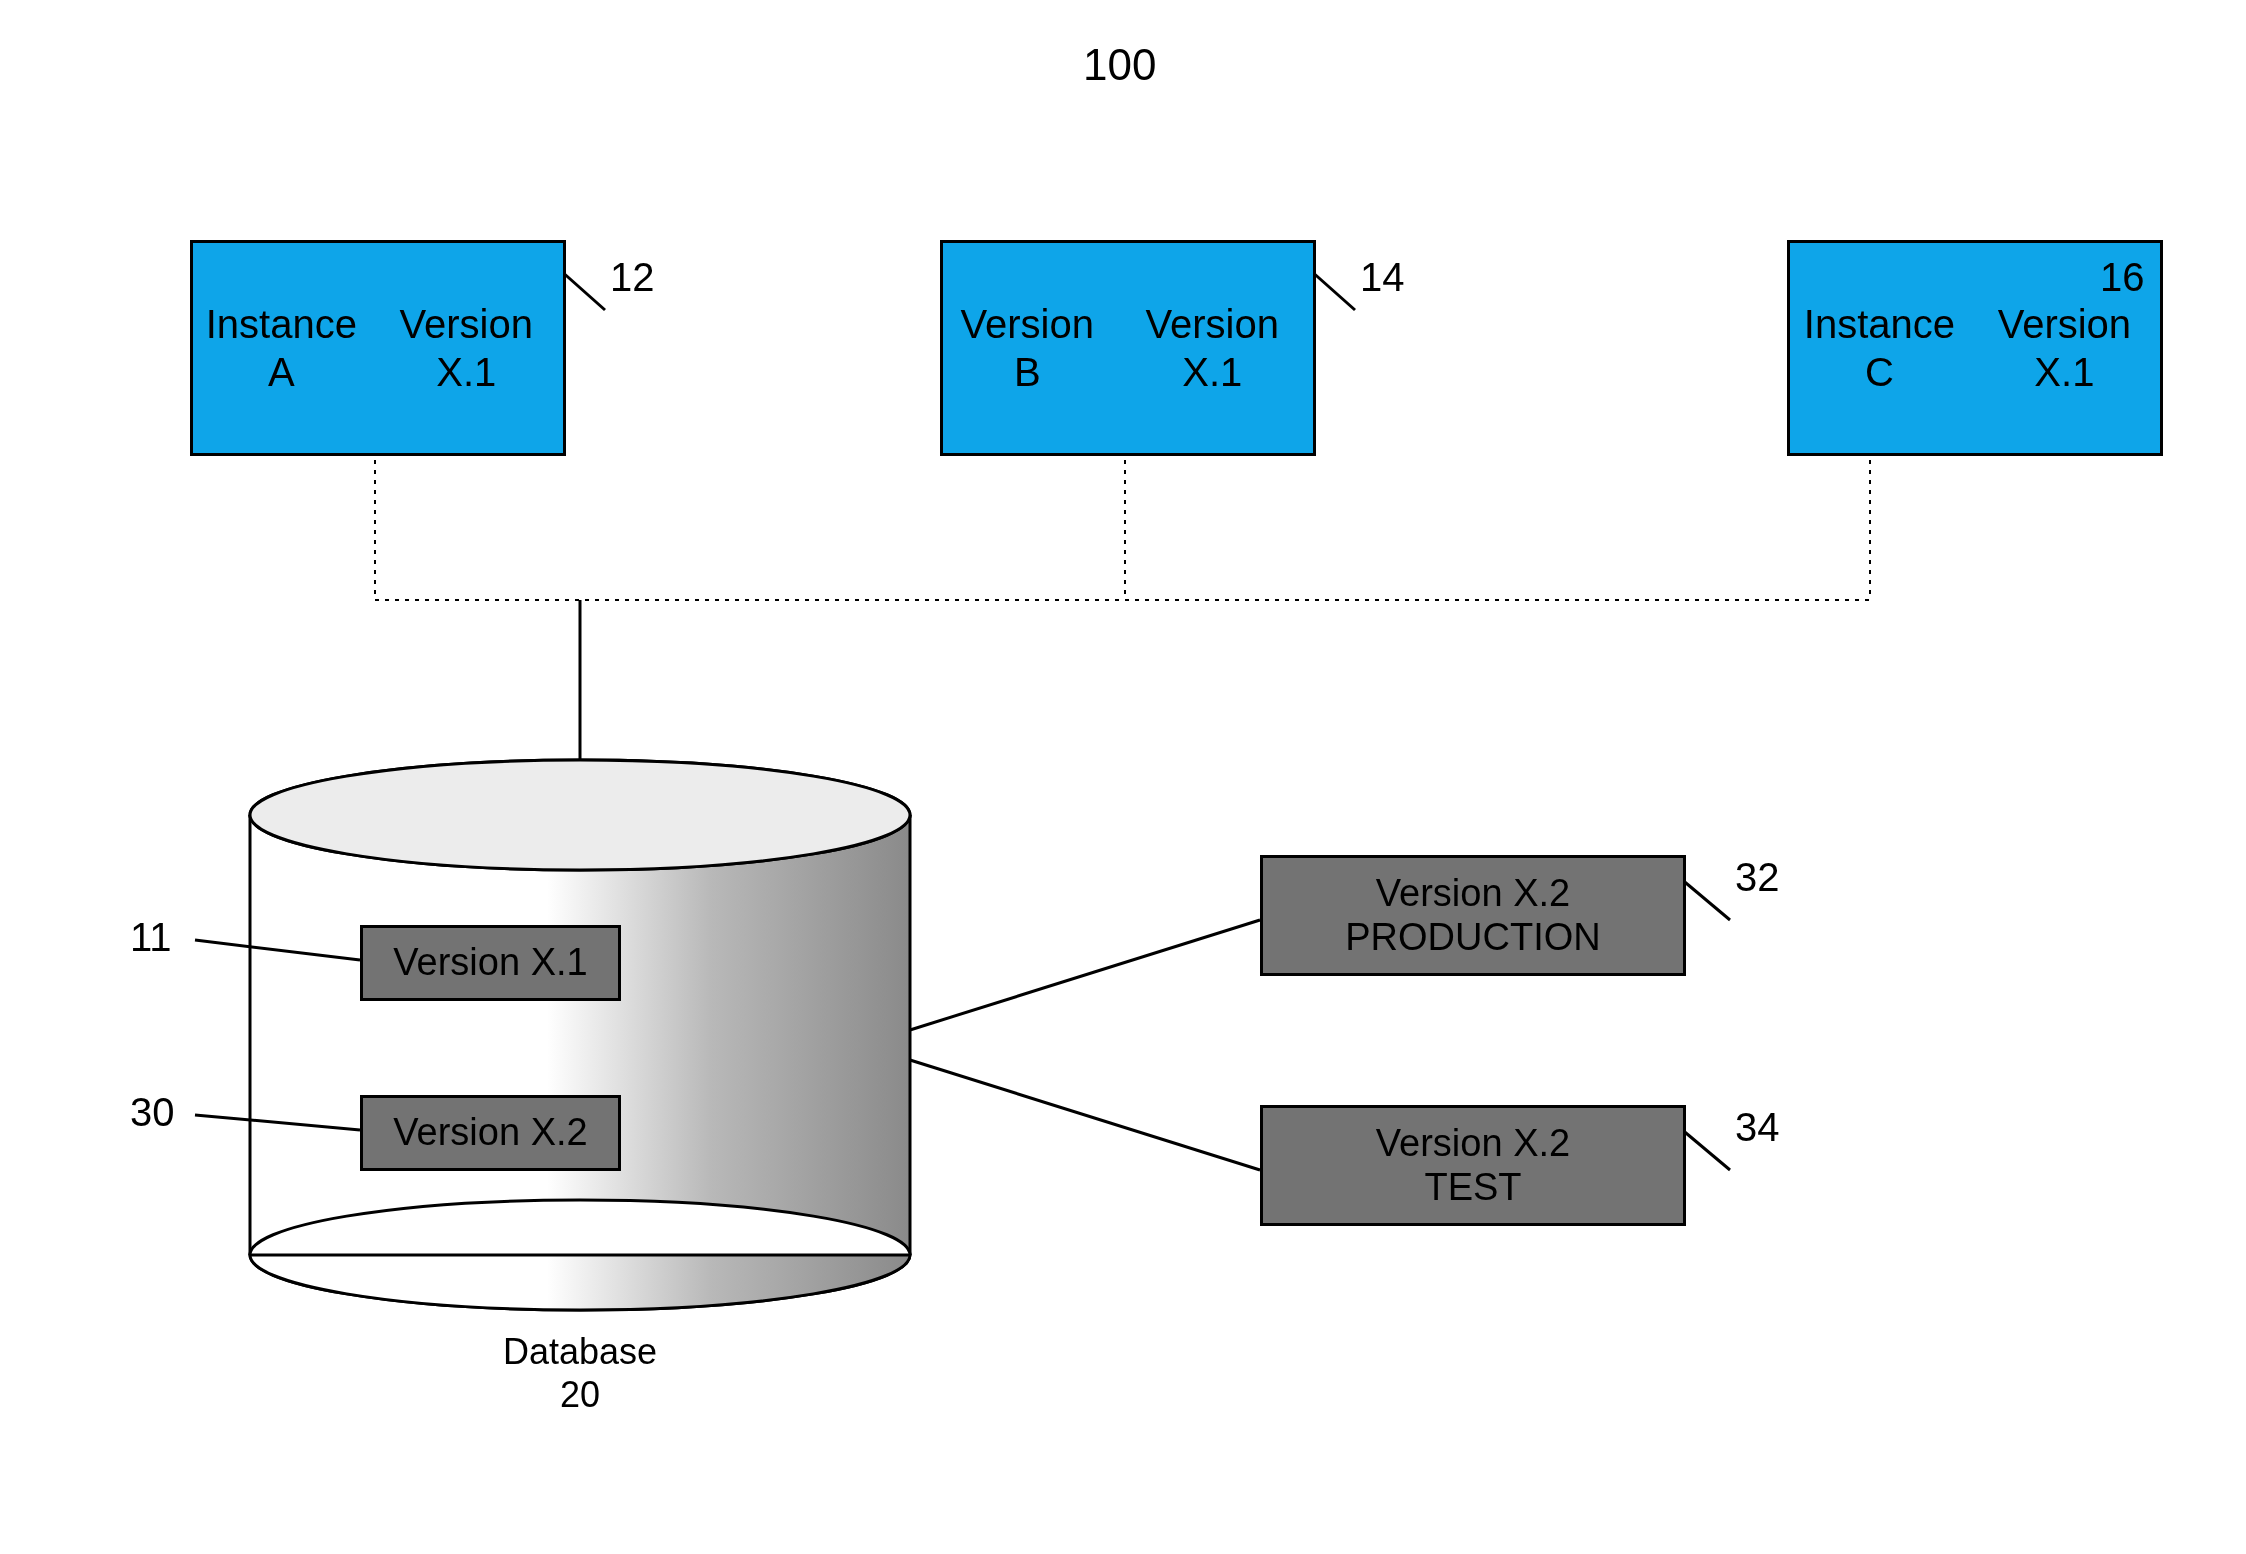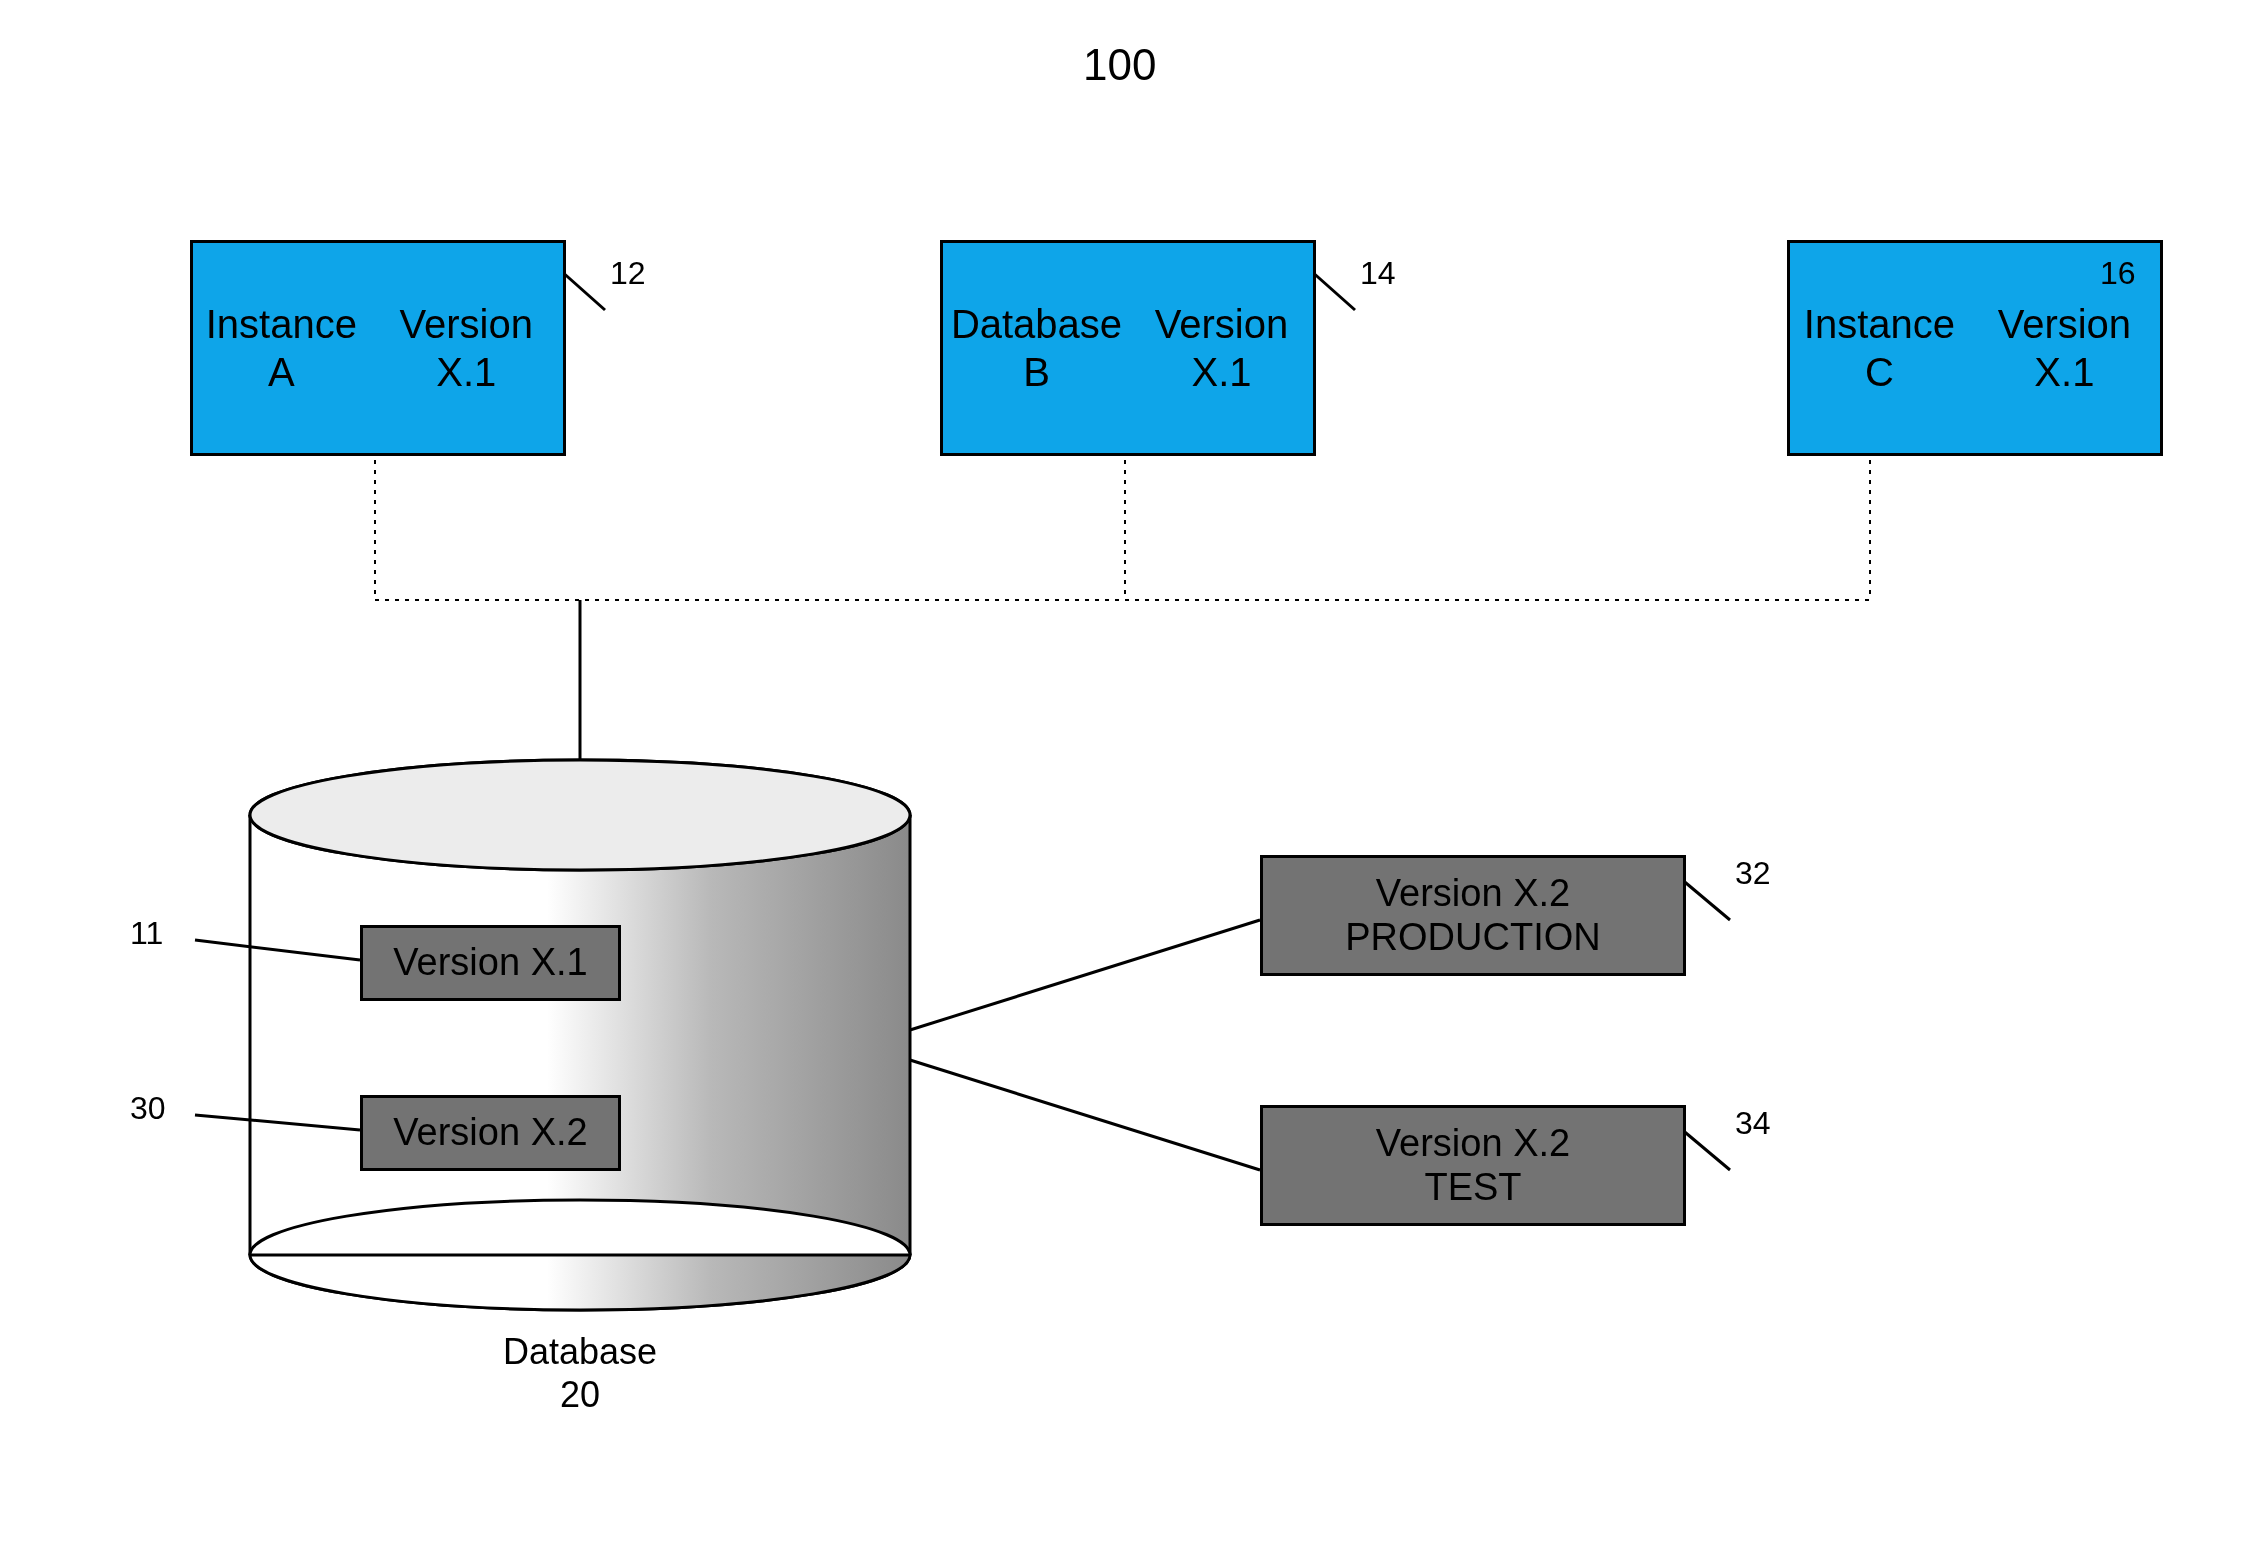--- a/index.html
+++ b/index.html
@@ -9,21 +9,21 @@
     font-family: Arial, Helvetica, sans-serif;
     color: #000;
   }
   .canvas {
     position: relative;
     width: 2246px;
     height: 1554px;
   }
   .ref-label {
     position: absolute;
-    font-size: 32px;
+    font-size: 40px;
     white-space: nowrap;
   }
   .box {
     position: absolute;
     border: 3px solid #000;
     background: #0ea5e9;
     display: flex;
     flex-direction: row;
     align-items: center;
     justify-content: center;
@@ -117,21 +117,21 @@
     <line x1="1680" y1="1128" x2="1730" y2="1170" stroke="#000" stroke-width="3"></line>
   </svg>
 
   <div class="box" style="left:190px; top:240px; width:370px; height:210px;">
     <span>Instance A</span>
     <span>Version X.1</span>
   </div>
   <div class="ref-label" style="left:610px; top:255px;">12</div>
 
   <div class="box" style="left:940px; top:240px; width:370px; height:210px;">
-    <span>Database B</span>
+    <span>Version B</span>
     <span>Version X.1</span>
   </div>
   <div class="ref-label" style="left:1360px; top:255px;">14</div>
 
   <div class="box" style="left:1755px; top:240px; width:370px; height:210px;margin-left:32px;">
     <span>Instance C</span>
     <span>Version X.1</span>
   </div>
   <div class="ref-label" style="left:2100px; top:255px;">16</div>
 

